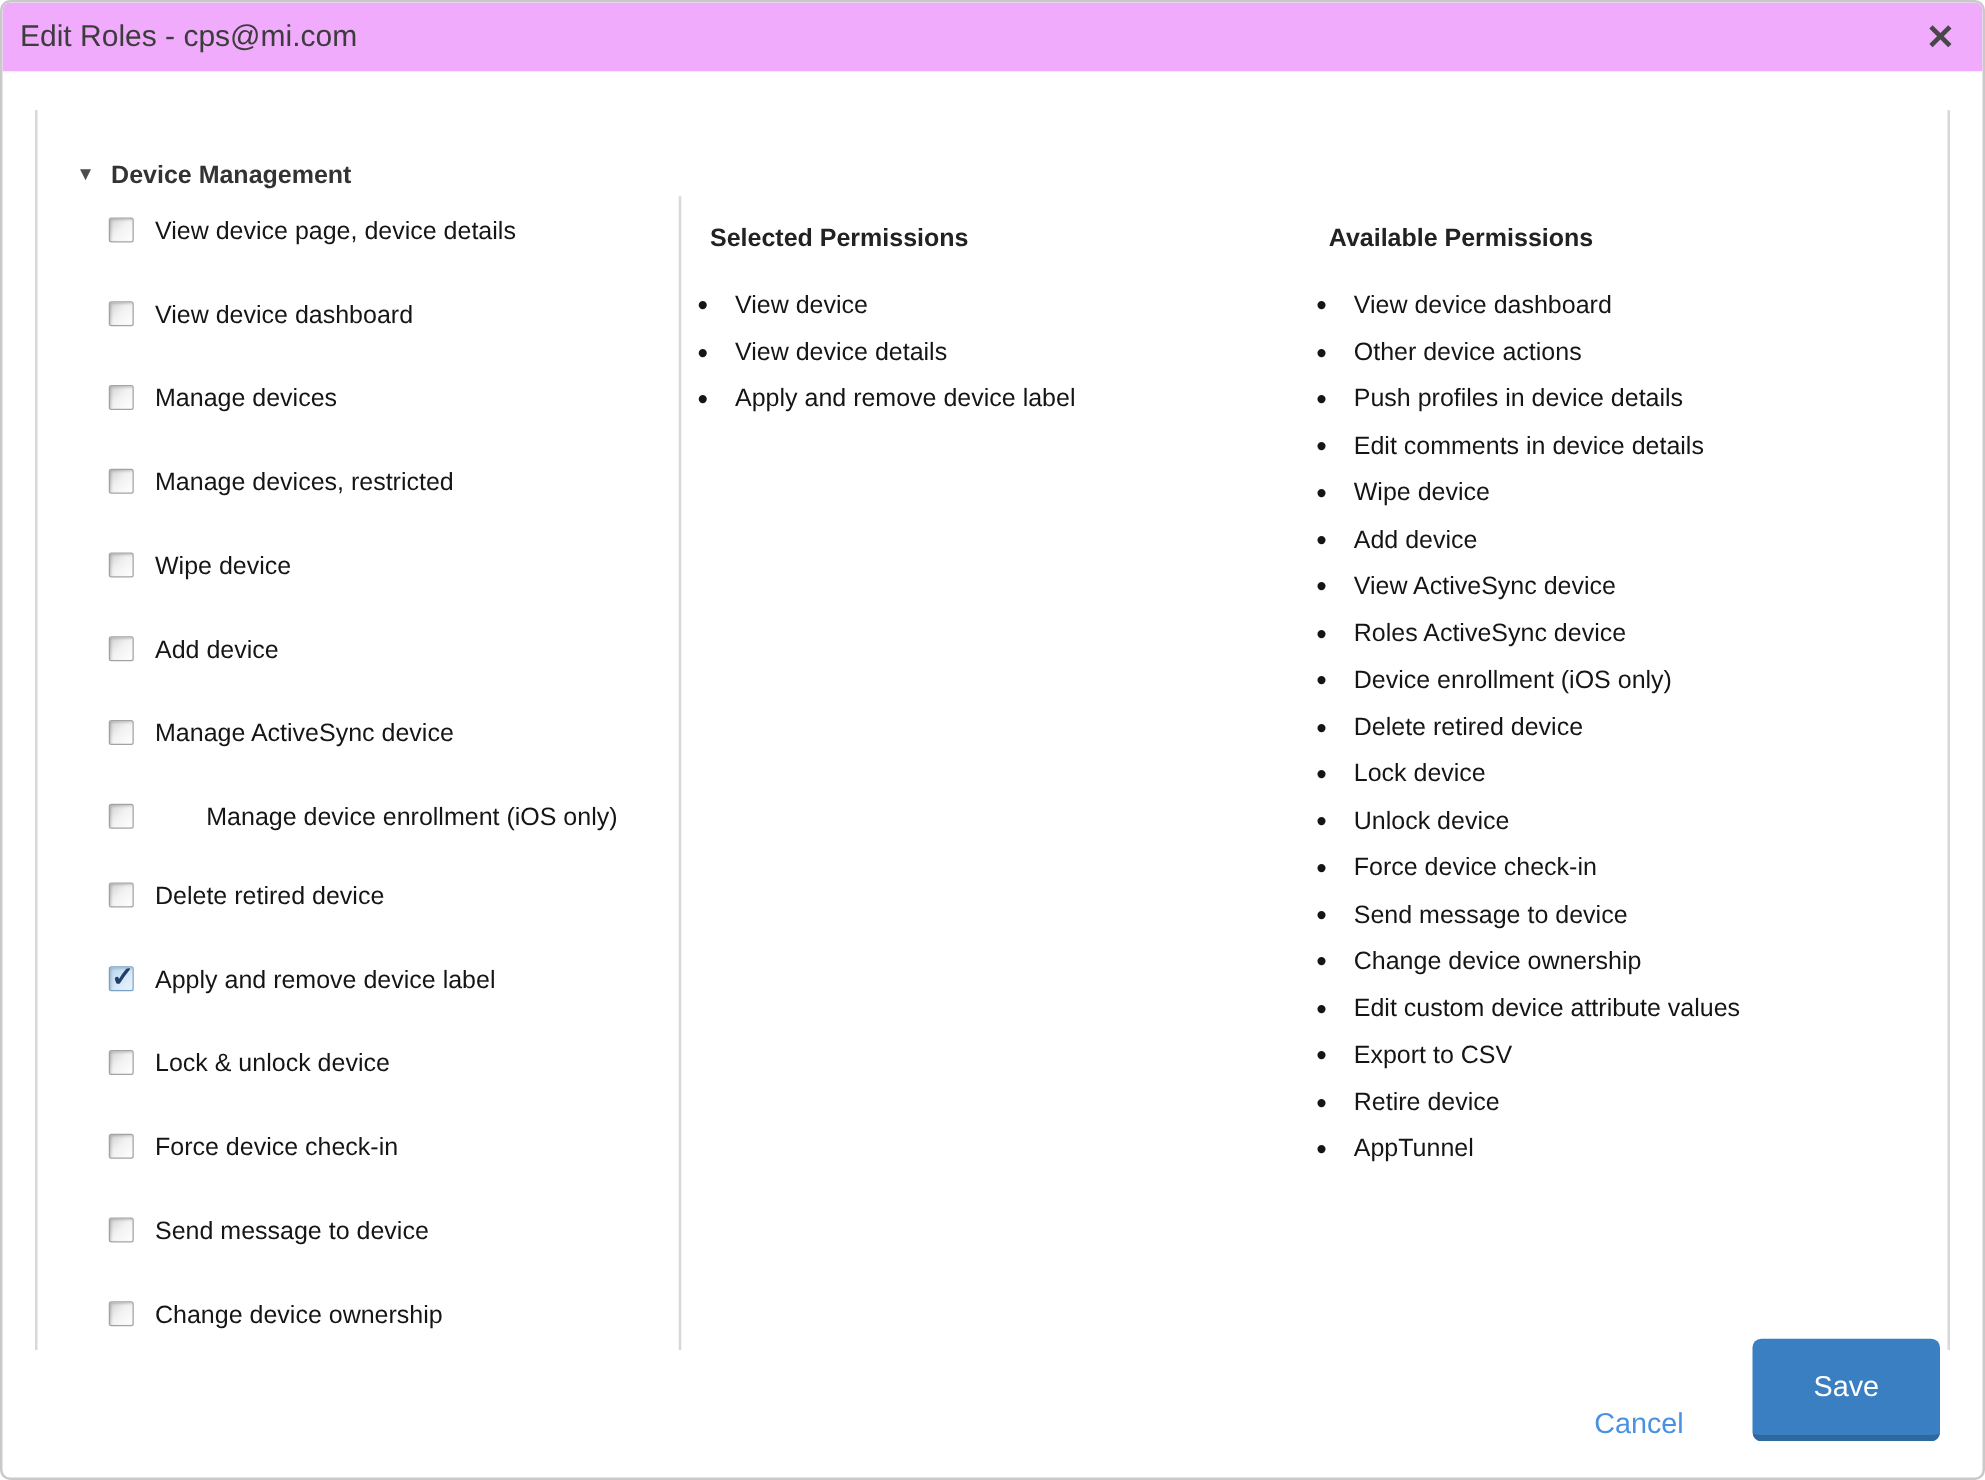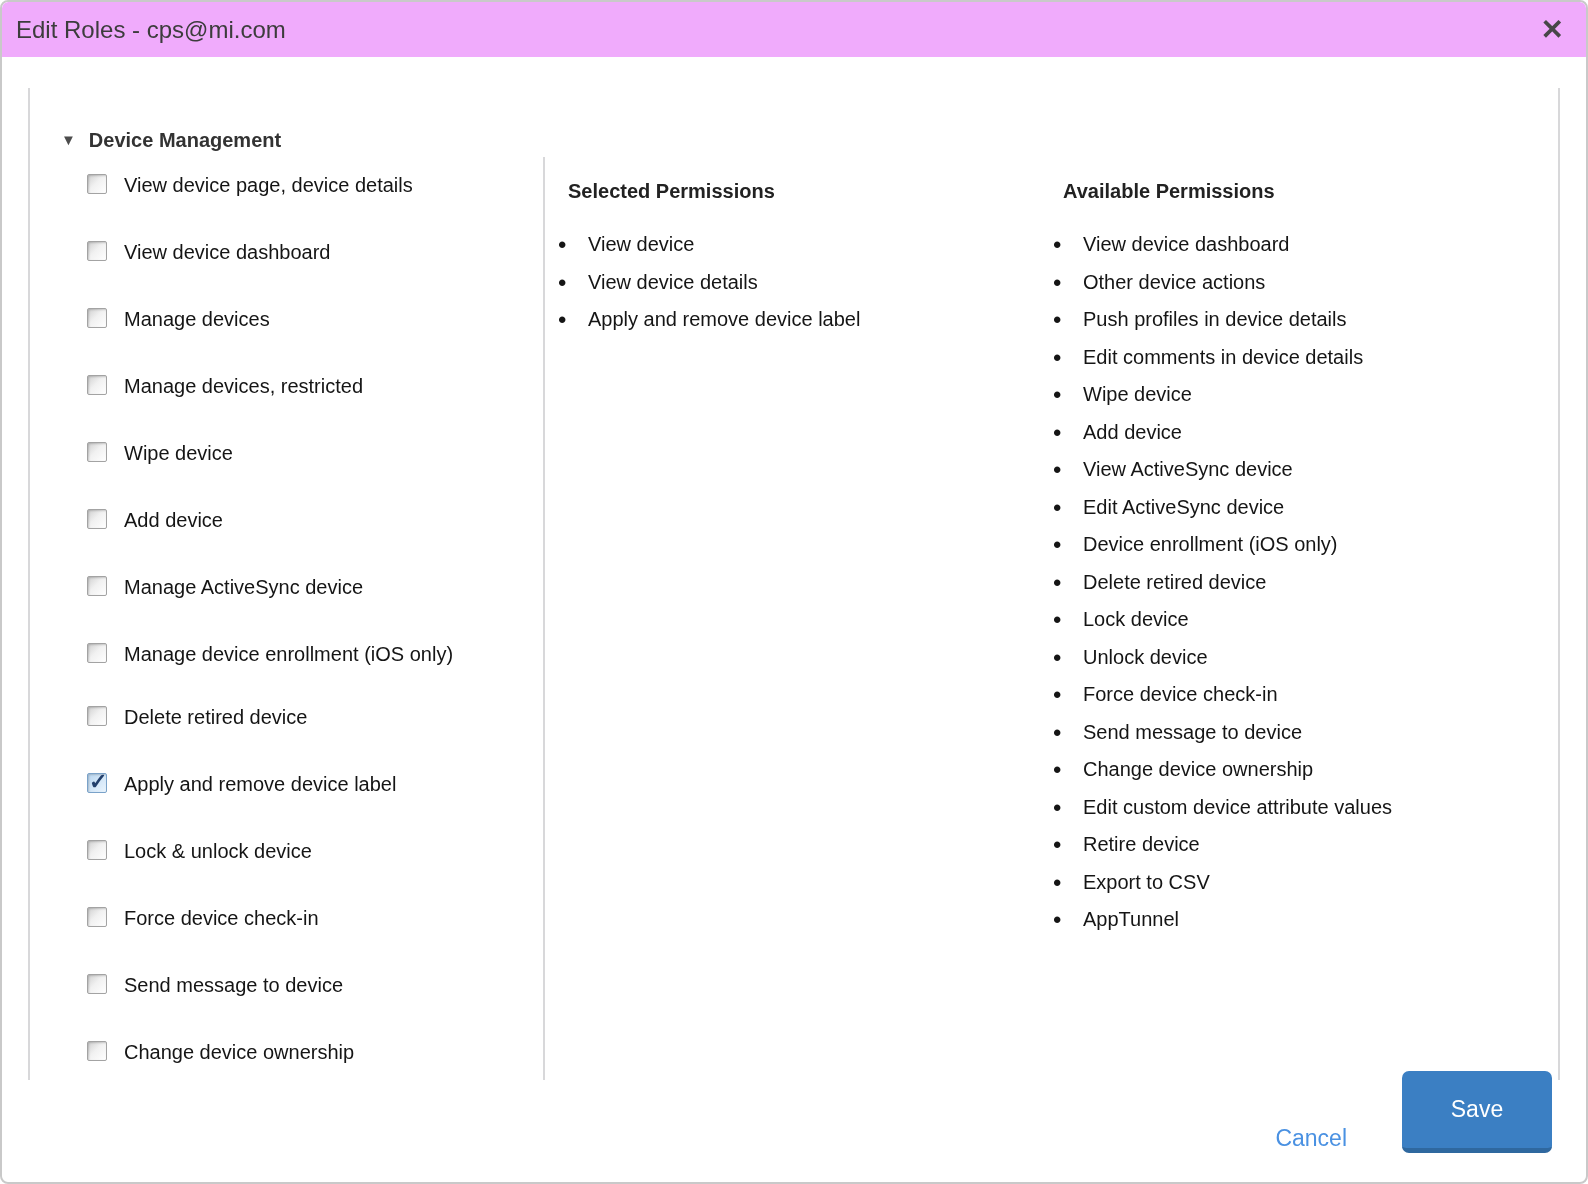--- a/index.html
+++ b/index.html
@@ -81,21 +81,21 @@
     border-color: #7aa2c9;
     background: linear-gradient(135deg, #b9d6f0 0%, #dcecfa 70%, #eaf4fd 100%);
   }
   .check-glyph {
     display: none;
     position: absolute; left: 1px; top: -5px;
     font-size: 22px; font-weight: 700; color: #223f6b;
   }
   .checkbox.checked .check-glyph { display: block; }
   .cb-label { font-size: 20px; line-height: 24px; color: #151515; }
-  .cb-item.narrow .cb-label { max-width: 330px; }
+  .cb-item.narrow .cb-label { max-width: 330px; margin-left: 41px; }
   .cb-item.narrow { margin-bottom: 39px; }
 
   
   .col-divider {
     position: absolute; left: 513px; top: 69px;
     width: 2px; height: 923px; background: #d8d8da;
   }
   .perm-col { position: absolute; top: 90px; }
   .selected-col { left: 538px; }
   .available-col { left: 1033px; }
@@ -227,31 +227,31 @@
     <div class="perm-col available-col">
       <div class="perm-heading">Available Permissions</div>
       <ul class="perm-list">
         <li>View device dashboard</li>
         <li>Other device actions</li>
         <li>Push profiles in device details</li>
         <li>Edit comments in device details</li>
         <li>Wipe device</li>
         <li>Add device</li>
         <li>View ActiveSync device</li>
-        <li>Edit ActiveSync device</li>
+        <li>Roles ActiveSync device</li>
         <li>Device enrollment (iOS only)</li>
         <li>Delete retired device</li>
         <li>Lock device</li>
         <li>Unlock device</li>
         <li>Force device check-in</li>
         <li>Send message to device</li>
         <li>Change device ownership</li>
         <li>Edit custom device attribute values</li>
+        <li>Export to CSV</li>
         <li>Retire device</li>
-        <li>Export to CSV</li>
         <li>AppTunnel</li>
       </ul>
     </div>
 
   </div>
 
   <div class="modal-footer">
     <button class="cancel-button">Cancel</button>
     <button class="save-button">Save</button>
   </div>

